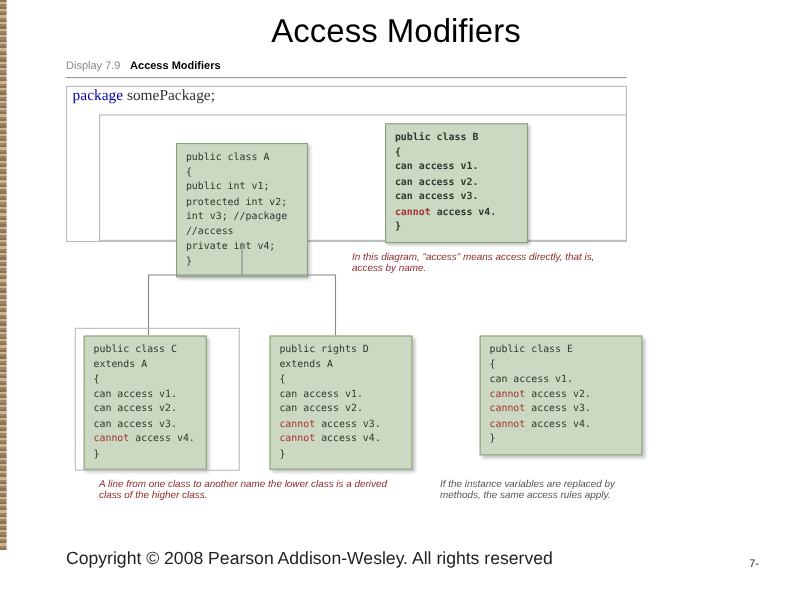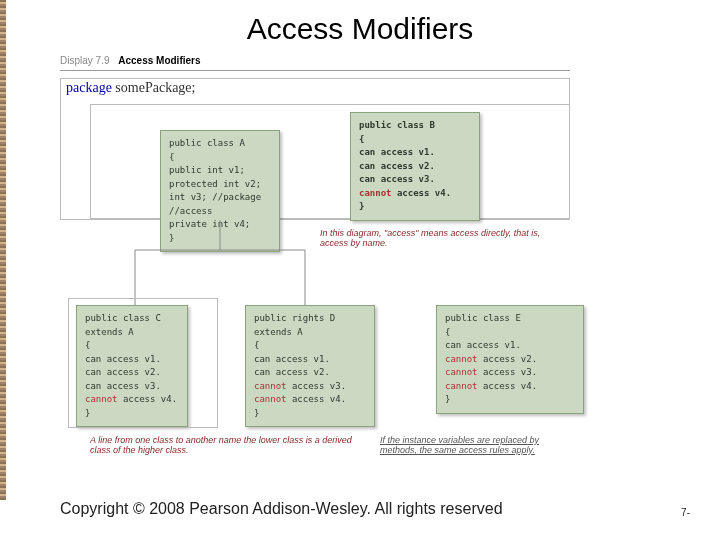--- a/index.html
+++ b/index.html
@@ -178,16 +178,16 @@
   <div><span>  </span><span class="cannot">cannot</span><span> access v2.</span></div>
   <div><span>  </span><span class="cannot">cannot</span><span> access v3.</span></div>
   <div><span>  </span><span class="cannot">cannot</span><span> access v4.</span></div>
   <div>}</div>
 </div>
 
 <div style="position:absolute; top:298px; left:68px; width:150px; height:130px; border:1px solid #bbb;"></div>
 
 <div class="caption red" style="top:435px; left:90px; width:280px;">A line from one class to another name the lower class is a derived class of the higher class.</div>
 
-<div class="caption" style="top:435px; left:380px; width:180px; color:#555;text-decoration:underline;">If the instance variables are replaced by methods, the same access rules apply.</div>
+<div class="caption" style="top:435px; left:400px; width:180px; color:#555;">If the instance variables are replaced by methods, the same access rules apply.</div>
 
 <div class="footer">Copyright © 2008 Pearson Addison-Wesley. All rights reserved</div>
 <div class="pagenum">7-</div>
 
 </body></html>

